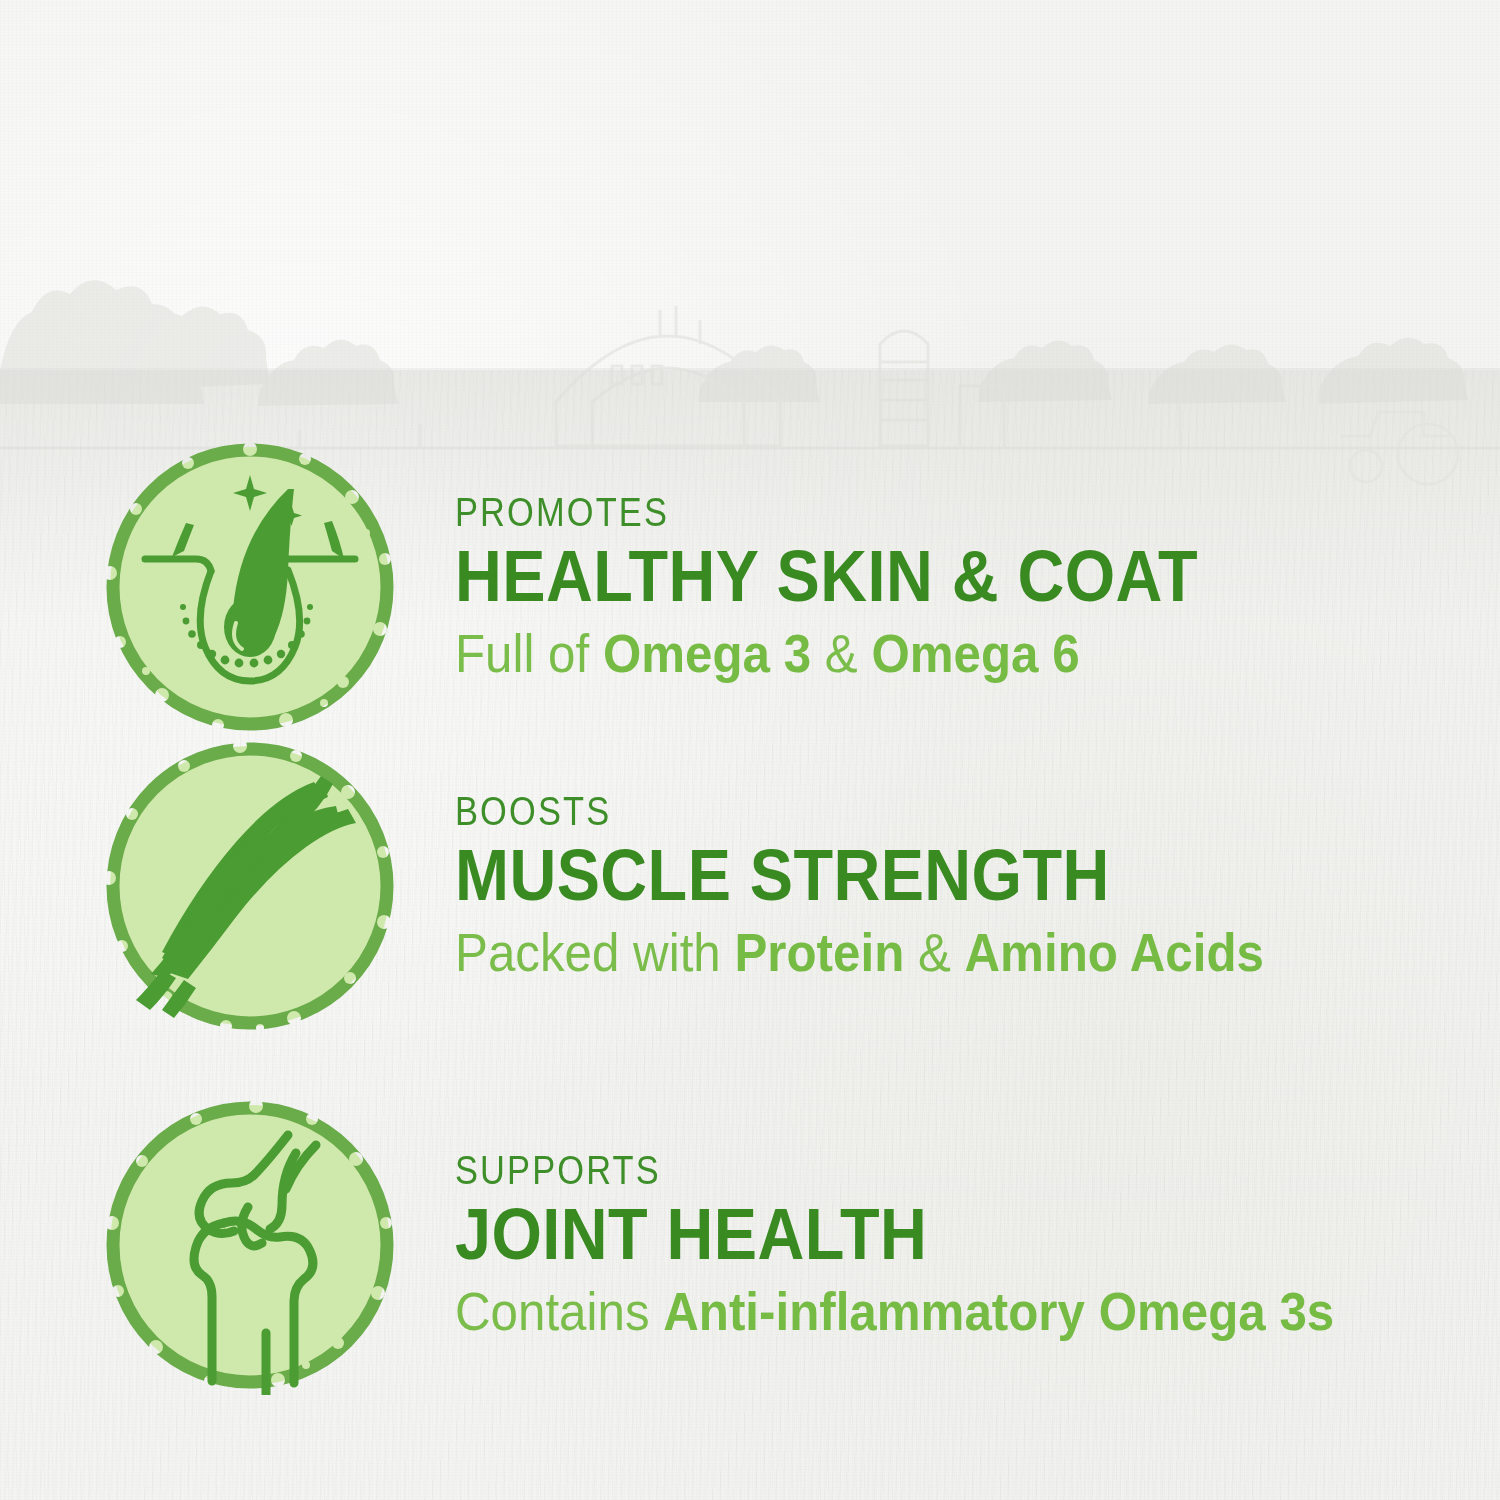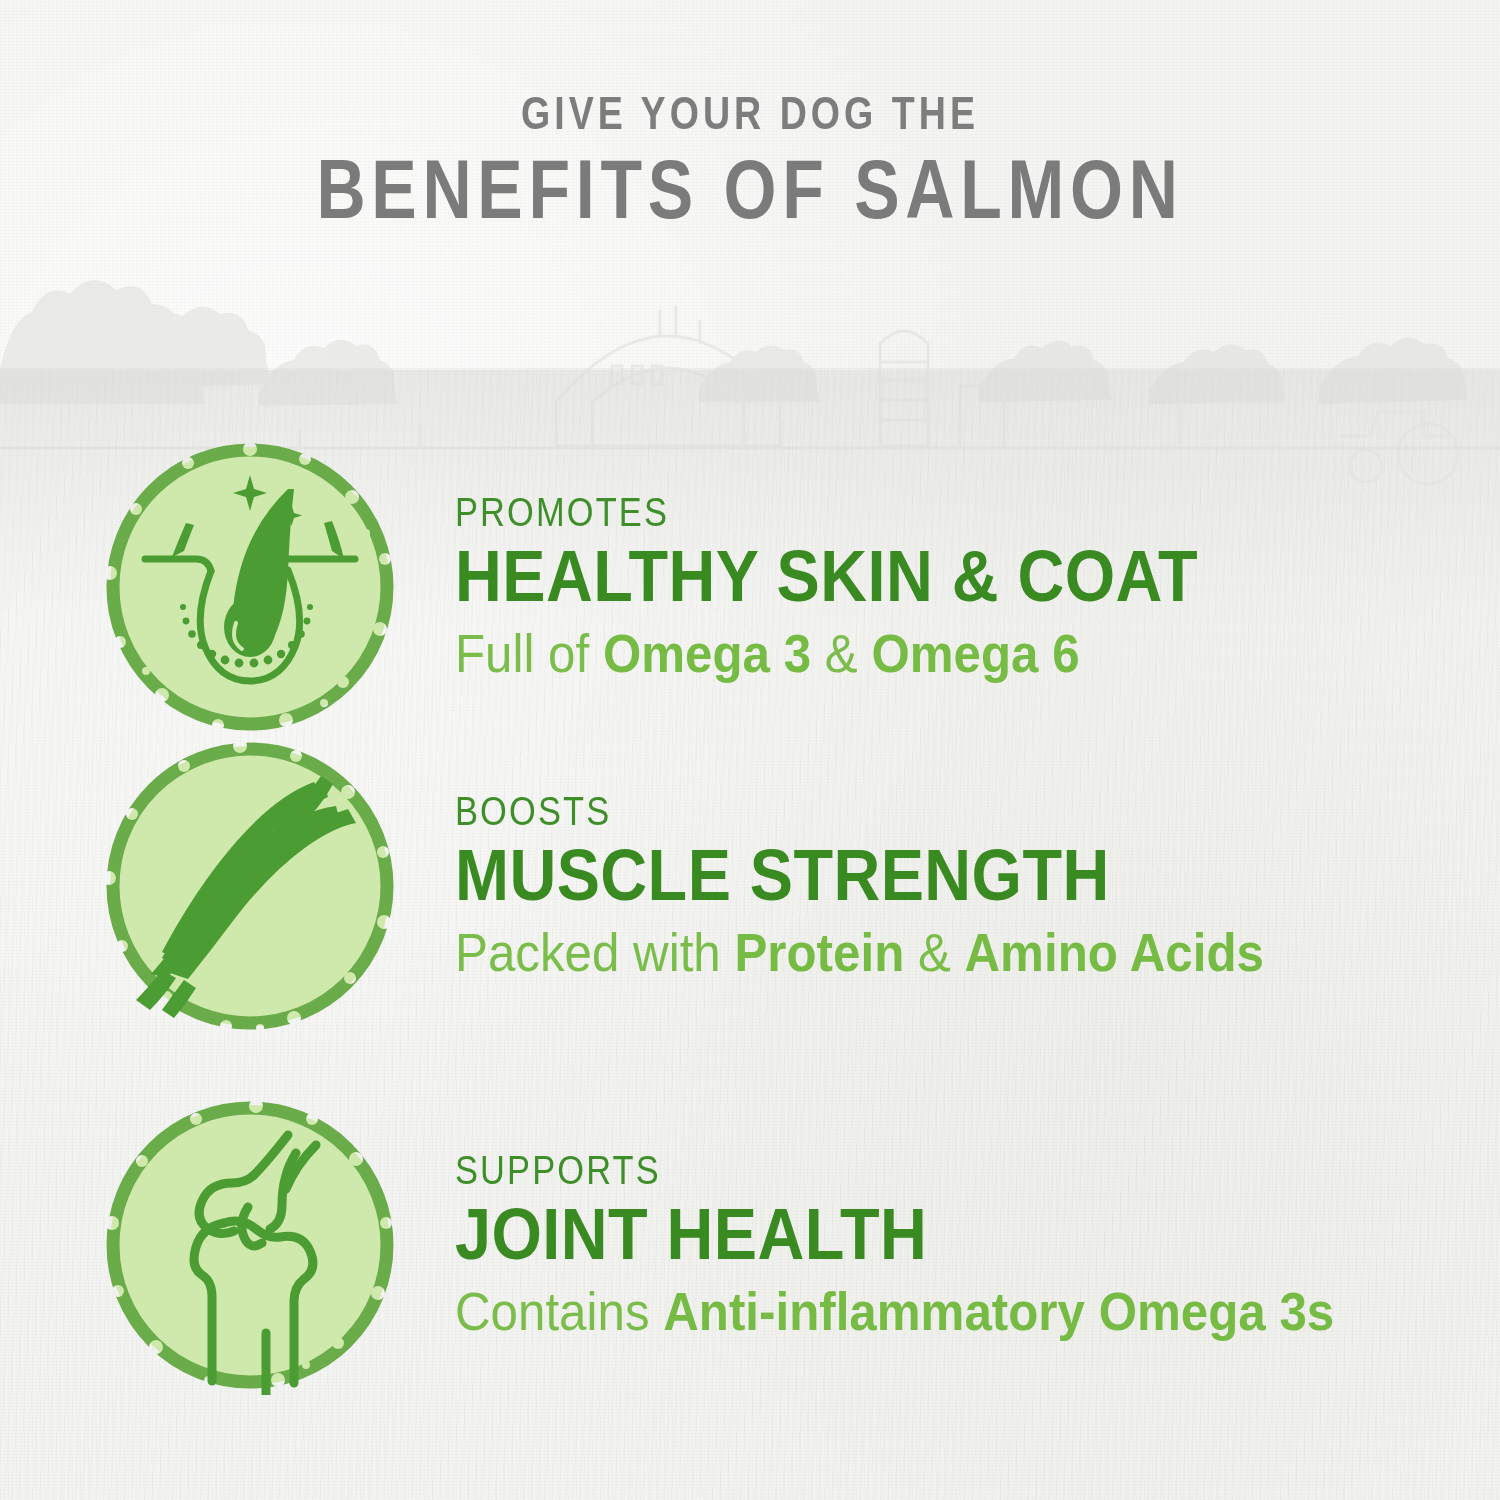--- a/index.html
+++ b/index.html
@@ -187,24 +187,20 @@
 
     <g fill="none" stroke="#e1e1dd" stroke-width="3">
       <circle cx="1428" cy="214" r="30"></circle>
       <circle cx="1366" cy="226" r="16"></circle>
       <path d="M1340 196 l30 0 l8 -24 l46 0 l0 24 l24 0"></path>
     </g>
 
     <path d="M0 208 L1500 208" stroke="#dcdcd8" stroke-width="3" fill="none"></path>
   </svg>
 
-  <div class="header">
-    <div class="title-small">GIVE YOUR DOG THE</div>
-    <div class="title-large">BENEFITS OF SALMON</div>
-  </div>
 
   <div class="benefit benefit-1">
     <div class="icon-wrap">
       <svg viewBox="0 0 300 300">
         <defs>
           <mask id="ringmask1">
             <rect x="0" y="0" width="300" height="300" fill="#fff"></rect>
             <g fill="#000">
               <circle cx="150" cy="12" r="7"></circle>
                 <circle cx="205" cy="22" r="6"></circle>

